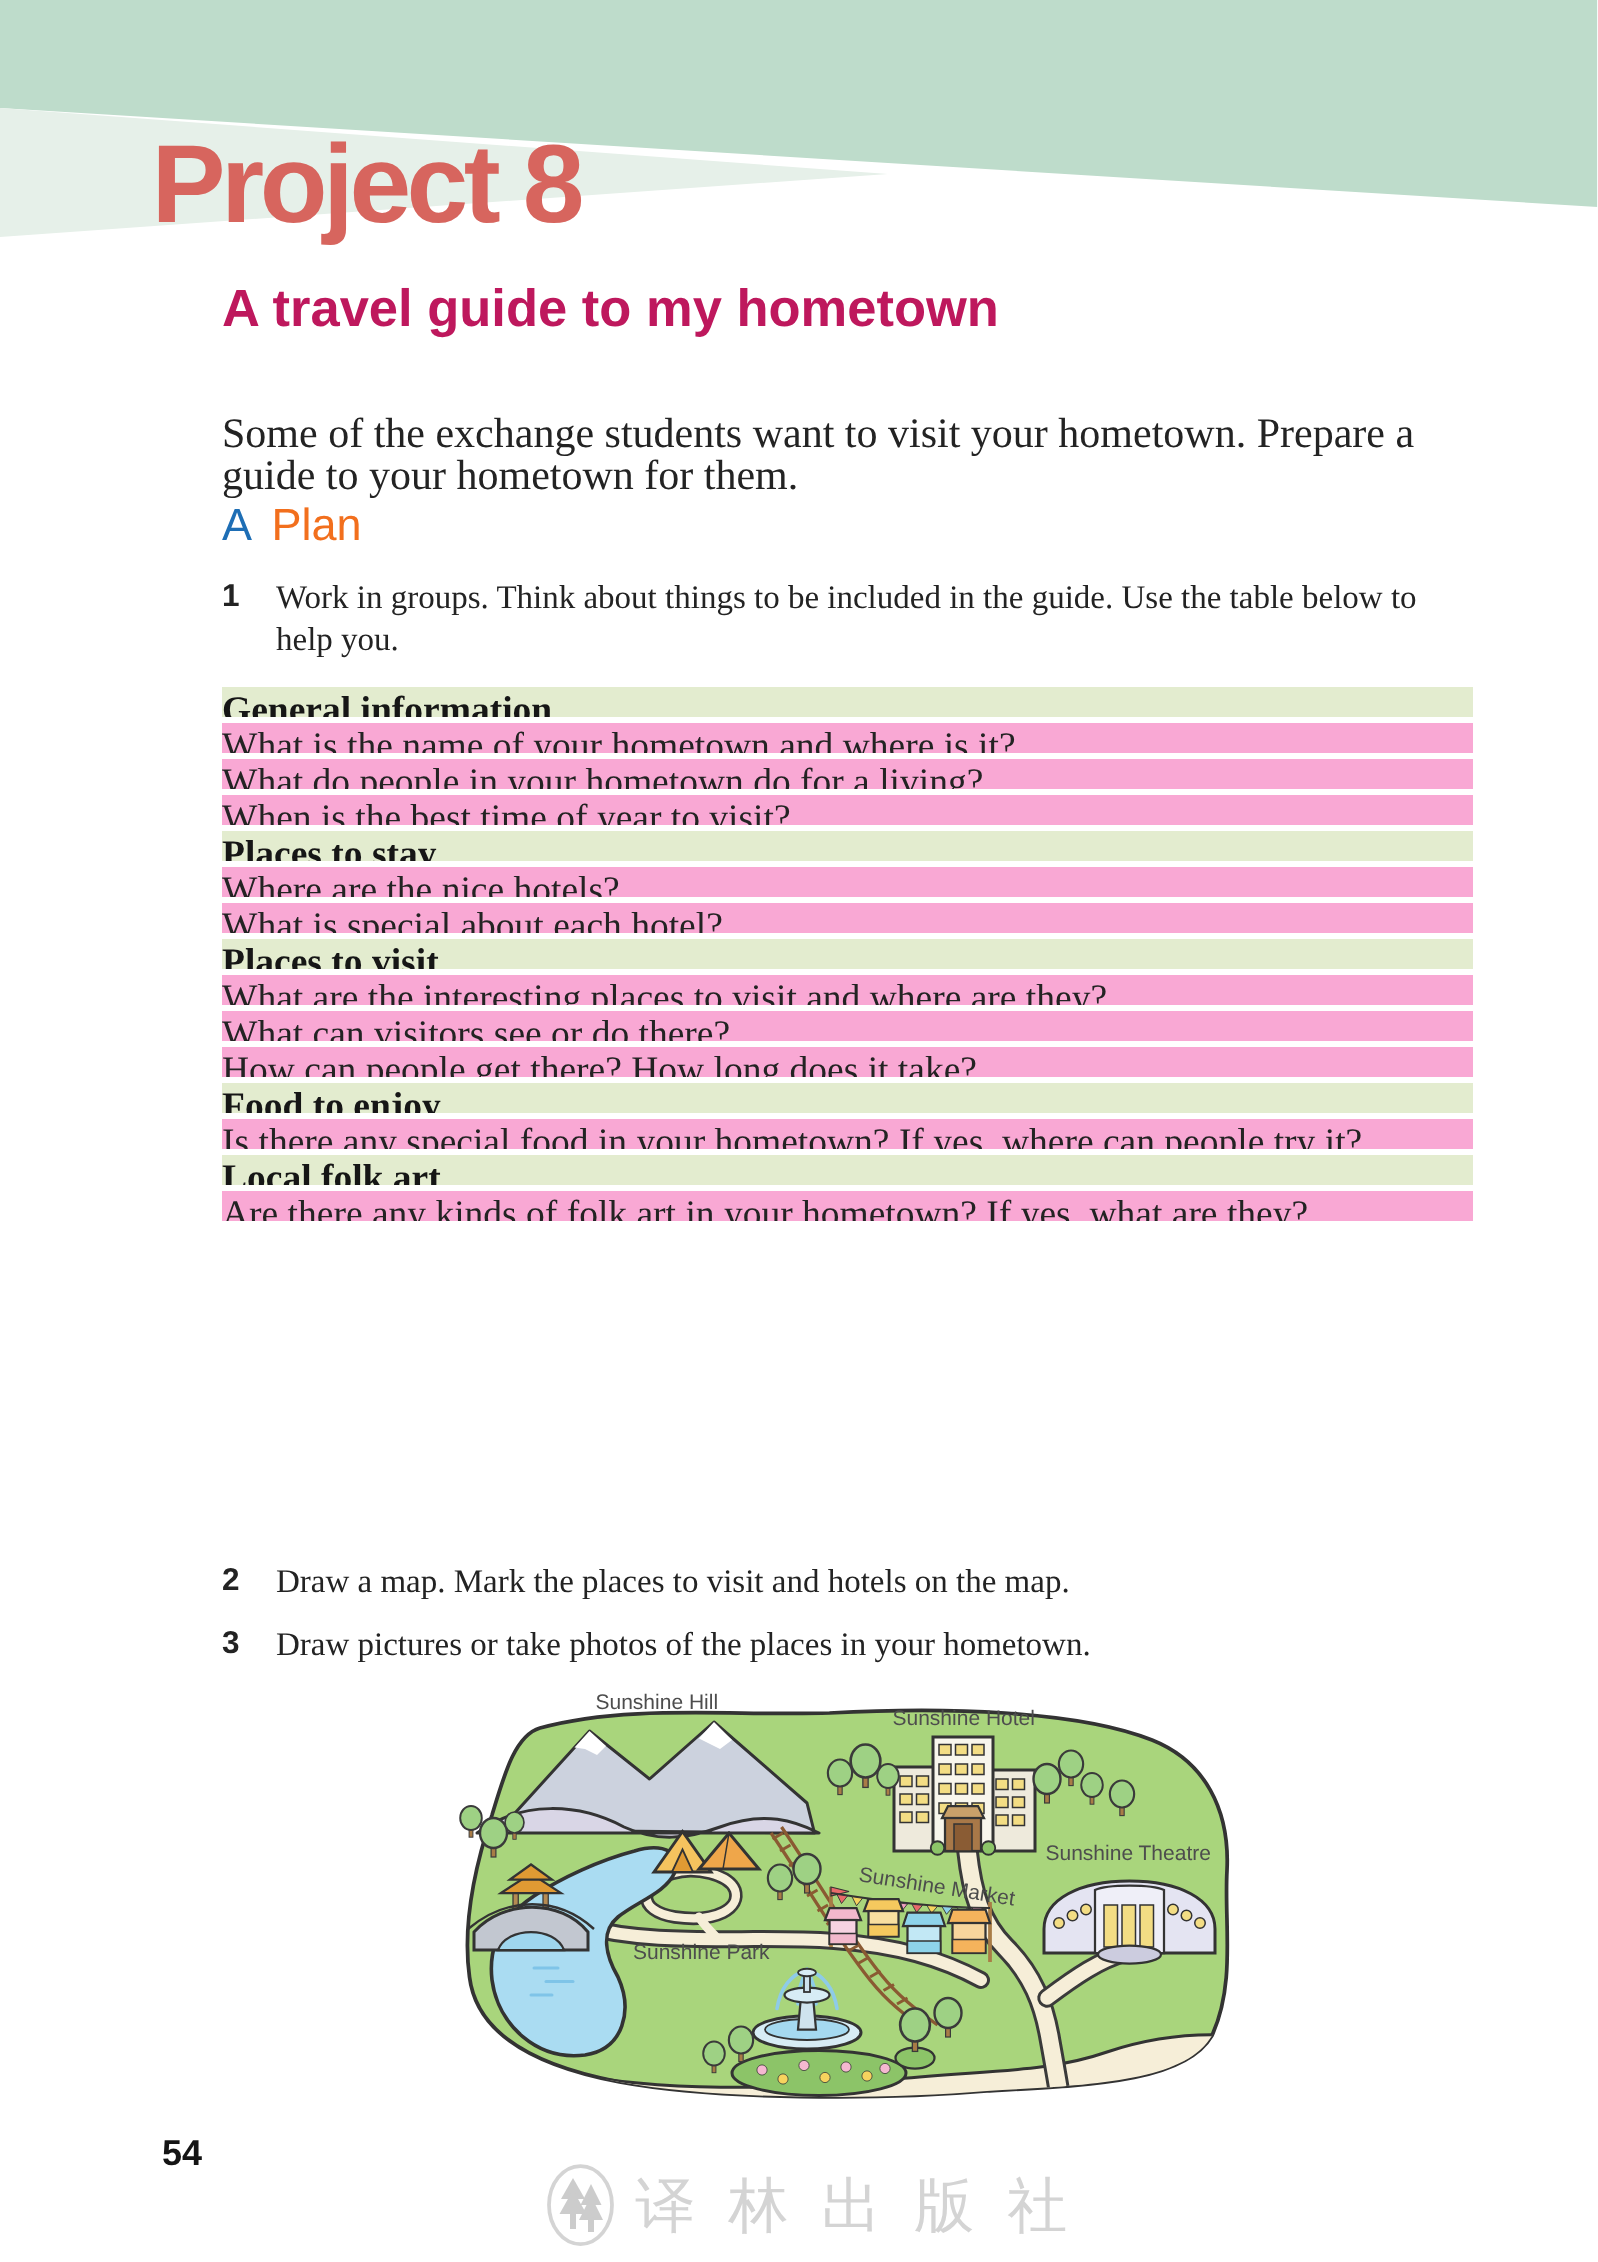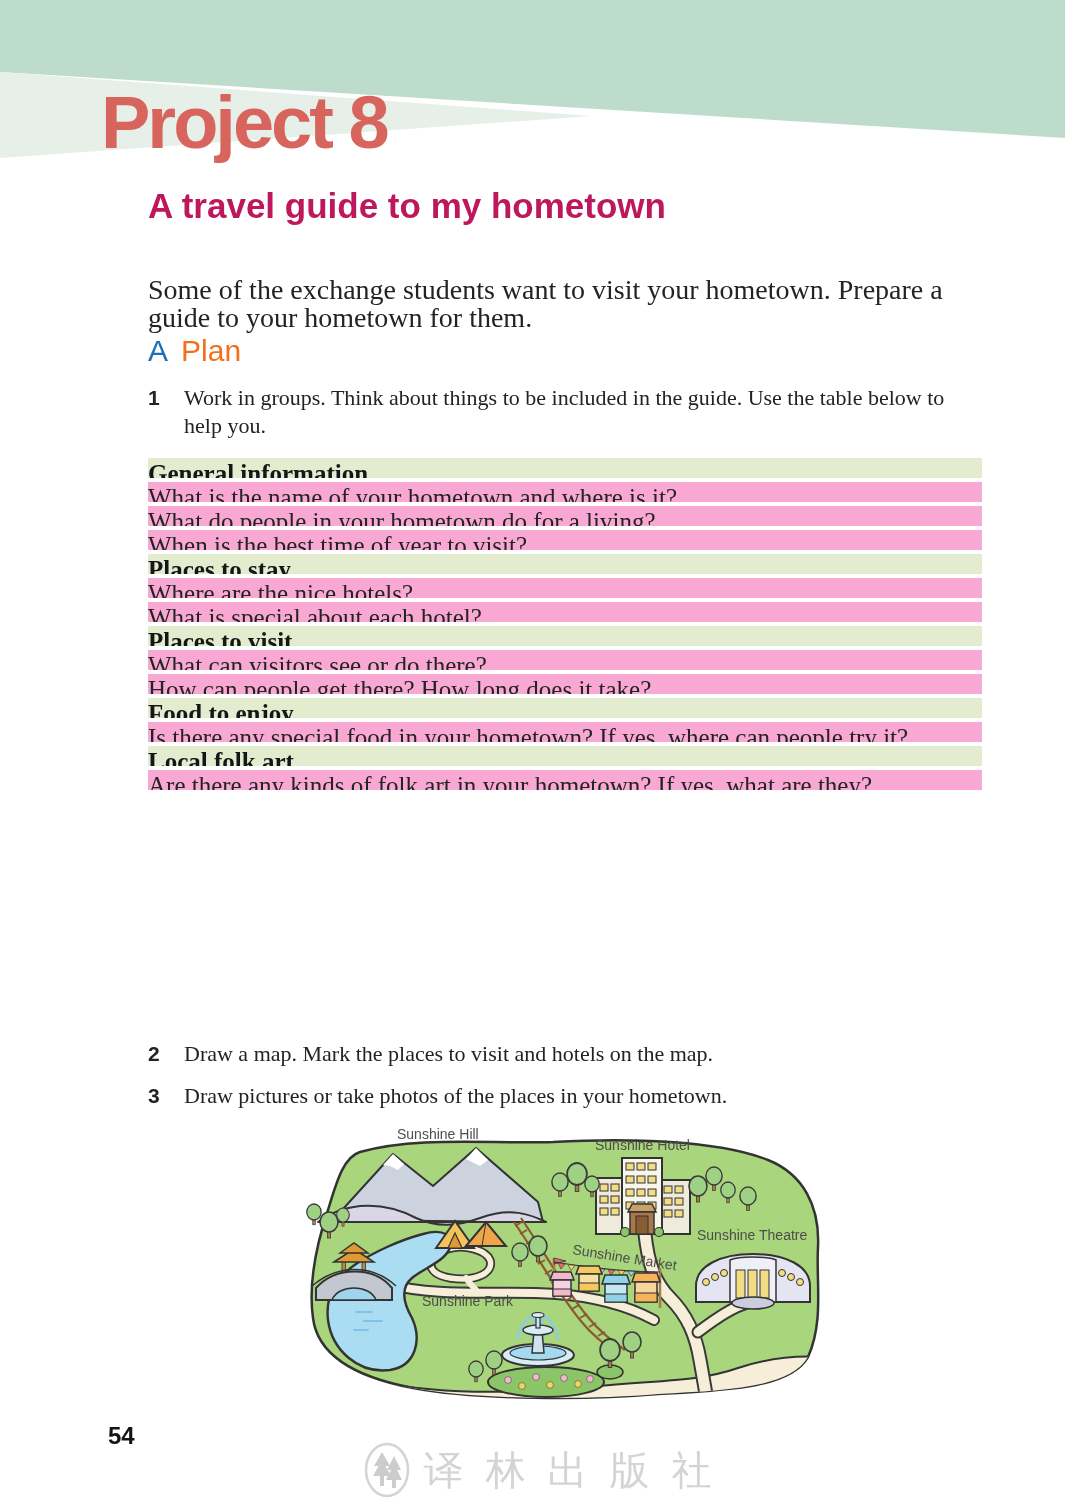--- a/index.html
+++ b/index.html
@@ -66,20 +66,21 @@
 
   <div class="qtable">
     <div class="trow header">General information</div>
     <div class="trow question">What is the name of your hometown and where is it?</div>
     <div class="trow question">What do people in your hometown do for a living?</div>
     <div class="trow question">When is the best time of year to visit?</div>
     <div class="trow header">Places to stay</div>
     <div class="trow question">Where are the nice hotels?</div>
     <div class="trow question">What is special about each hotel?</div>
     <div class="trow header">Places to visit</div>
+    <div class="trow question">What are the interesting places to visit and where are they?</div>
     <div class="trow question">What can visitors see or do there?</div>
     <div class="trow question">How can people get there? How long does it take?</div>
     <div class="trow header">Food to enjoy</div>
     <div class="trow question">Is there any special food in your hometown? If yes, where can people try it?</div>
     <div class="trow header">Local folk art</div>
     <div class="trow question">Are there any kinds of folk art in your hometown? If yes, what are they?</div>
   </div>
 
   <div class="step" id="step-2">
     <span class="num">2</span>

